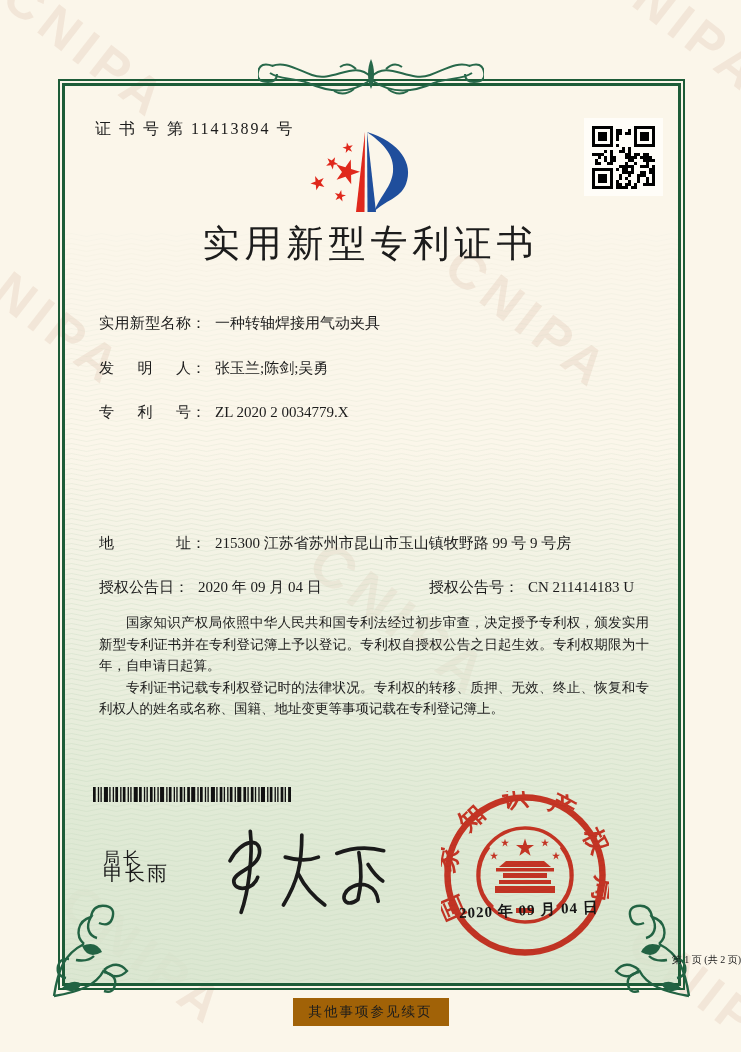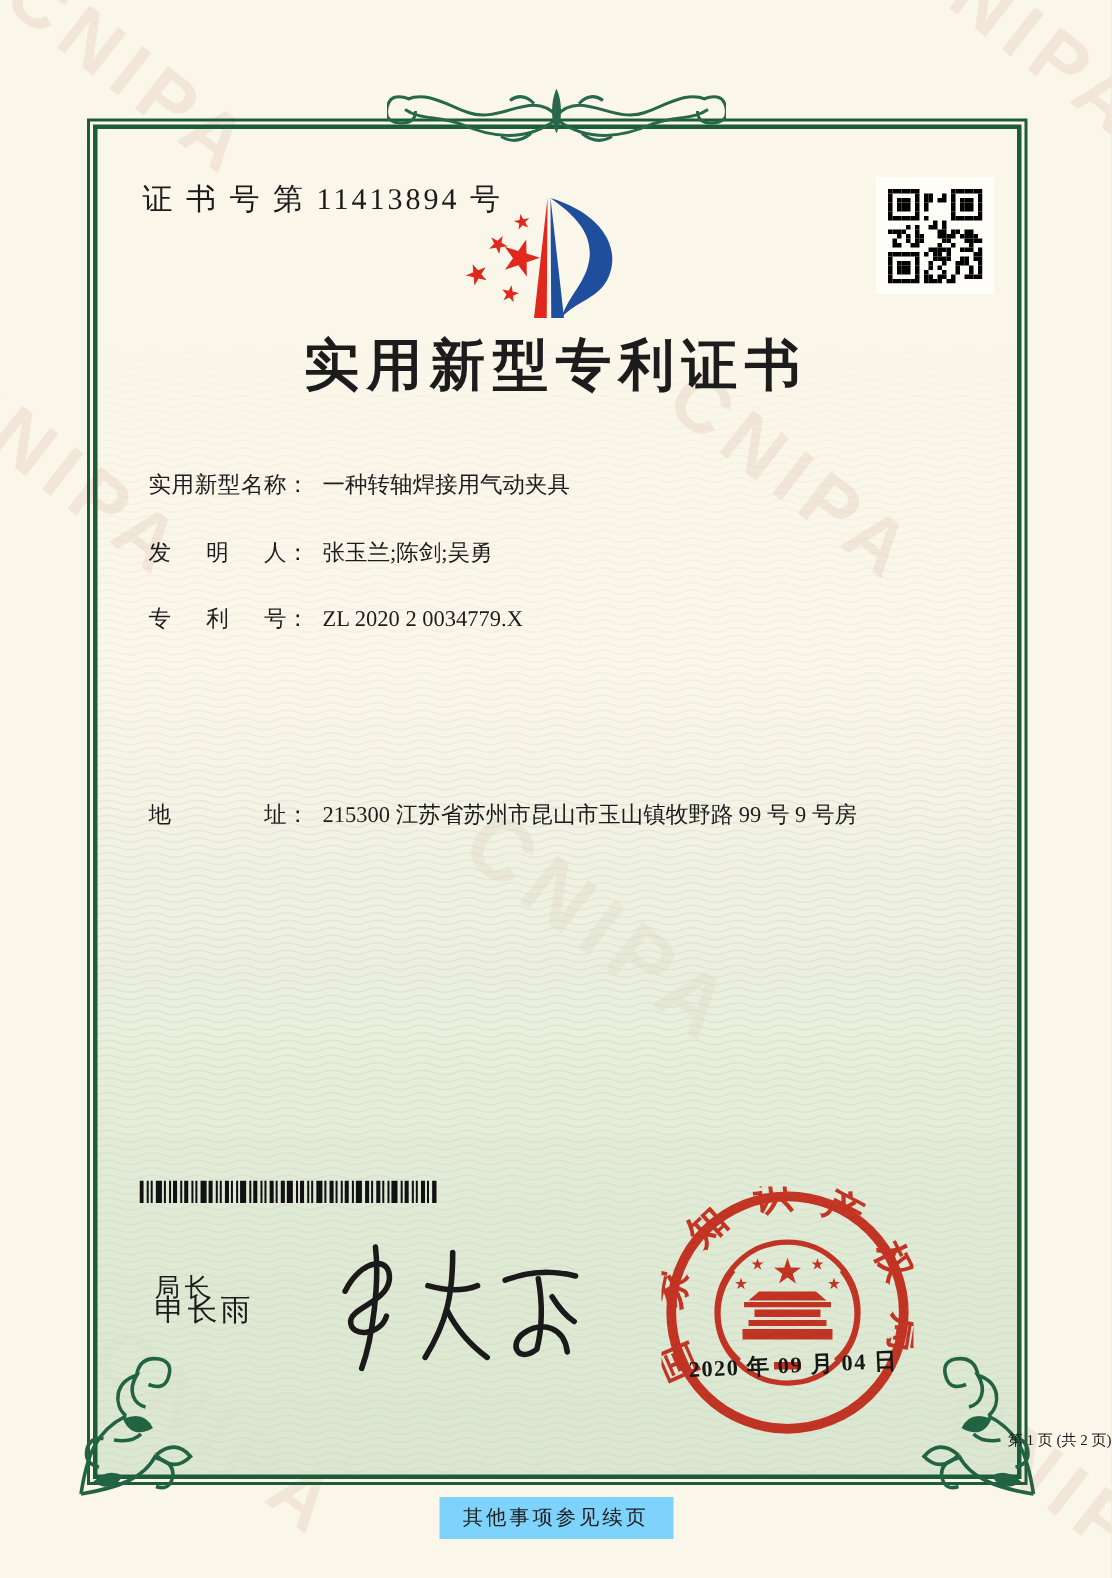--- a/index.html
+++ b/index.html
@@ -13,44 +13,44 @@
   .tint{position:absolute;left:64px;top:85px;width:615px;height:901px;z-index:1;
         background:linear-gradient(180deg,rgba(226,237,219,0) 0%,rgba(226,237,219,0) 40%,
                    rgba(222,233,214,0.45) 60%,rgba(216,230,207,0.78) 82%,rgba(214,228,205,0.85) 100%);}
   #waves{position:absolute;left:64px;top:85px;z-index:1;}
   
   .frame{position:absolute;left:58px;top:79px;width:627px;height:911px;z-index:2;
          border:2px solid #1d5c38;padding:2px;box-sizing:border-box;}
   .frame-inner{width:100%;height:100%;border:3px solid #1d5c38;box-sizing:border-box;}
   .orn{position:absolute;z-index:3;}
   
-  .cert-no{position:absolute;left:95px;top:119px;font-size:20px;letter-spacing:2px;z-index:4;}
+  .cert-no{position:absolute;left:95px;top:119px;font-size:16px;letter-spacing:2px;z-index:4;}
   .qr-box{position:absolute;left:584px;top:118px;width:79px;height:78px;background:#fffdf8;z-index:4;
           display:flex;align-items:center;justify-content:center;}
   .logo{position:absolute;left:303px;top:126px;z-index:4;}
   .title{position:absolute;left:0;top:219px;width:741px;text-align:center;font-size:37px;
-         font-weight:bold;letter-spacing:5px;z-index:4;}
+         font-weight:normal;letter-spacing:5px;z-index:4;}
   .row{position:absolute;left:99px;font-size:15px;z-index:4;white-space:nowrap;}
   .row .lbl{display:inline-block;width:92px;text-align:justify;text-align-last:justify;
             vertical-align:top;}
   .row .colon{margin-right:9px;}
   .grant2{position:absolute;left:330px;top:0;}
   .body-text{position:absolute;left:99px;top:612px;width:550px;z-index:4;font-size:13.5px;
              line-height:21.5px;text-align:justify;}
   .body-text p{margin:0;text-indent:2em;}
   #barcode{position:absolute;left:93px;top:787px;z-index:4;}
   .signer-title{position:absolute;left:103px;top:847px;font-size:17px;letter-spacing:3px;z-index:4;}
   .signer-name{position:absolute;left:103px;top:860px;font-size:20px;letter-spacing:2px;z-index:4;}
   .signature{position:absolute;left:208px;top:824px;z-index:4;}
   .seal{position:absolute;left:441px;top:791px;z-index:5;mix-blend-mode:multiply;opacity:0.93;}
   .seal-date{position:absolute;left:459px;top:901px;font-size:15px;font-weight:bold;color:#161616;
              letter-spacing:1px;transform:rotate(-2.5deg);z-index:6;white-space:nowrap;}
   .page-num{position:absolute;left:0;top:953px;width:741px;text-align:right;font-size:10px;z-index:4;}
   .cont-note{position:absolute;left:0;top:998px;width:741px;text-align:center;z-index:4;}
-  .cont-note span{display:inline-block;background:#7dd3fc;padding:5px 16px;font-size:13.5px;
+  .cont-note span{display:inline-block;background:#a16207;padding:5px 16px;font-size:13.5px;
                   letter-spacing:2px;}
 </style>
 </head>
 <body>
 
 <div class="page">
 
   <div class="wm" style="left:-10px;top:18px">CNIPA</div>
   <div class="wm" style="left:585px;top:-8px">CNIPA</div>
   <div class="wm" style="left:-55px;top:285px">CNIPA</div>
@@ -495,21 +495,31 @@
   </div>
   <div class="row" style="top:359px">
     <span class="lbl">发明人</span><span class="colon">：</span><span>张玉兰;陈剑;吴勇</span>
   </div>
   <div class="row" style="top:403px">
     <span class="lbl">专利号</span><span class="colon">：</span><span>ZL 2020 2 0034779.X</span>
   </div>
   <div class="row" style="top:534px">
     <span class="lbl">地址</span><span class="colon">：</span><span>215300 江苏省苏州市昆山市玉山镇牧野路 99 号 9 号房</span>
   </div>
-
+  <div class="row" style="top:578px">
+    <span>授权公告日</span><span class="colon">：</span><span>2020 年 09 月 04 日</span>
+    <span class="grant2">
+      <span>授权公告号</span><span class="colon">：</span><span>CN 211414183 U</span>
+    </span>
+  </div>
+
+  <div class="body-text">
+    <p>国家知识产权局依照中华人民共和国专利法经过初步审查，决定授予专利权，颁发实用新型专利证书并在专利登记簿上予以登记。专利权自授权公告之日起生效。专利权期限为十年，自申请日起算。</p>
+    <p>专利证书记载专利权登记时的法律状况。专利权的转移、质押、无效、终止、恢复和专利权人的姓名或名称、国籍、地址变更等事项记载在专利登记簿上。</p>
+  </div>
 
   <svg id="barcode" width="198" height="15">
       <rect x="0" y="0" width="2.7" height="15" fill="#111"></rect>
       <rect x="4.800000000000001" y="0" width="1.35" height="15" fill="#111"></rect>
       <rect x="7.450000000000001" y="0" width="1.35" height="15" fill="#111"></rect>
       <rect x="10.900000000000002" y="0" width="4.050000000000001" height="15" fill="#111"></rect>
       <rect x="16.250000000000004" y="0" width="1.35" height="15" fill="#111"></rect>
       <rect x="19.700000000000003" y="0" width="1.35" height="15" fill="#111"></rect>
       <rect x="22.35" y="0" width="2.7" height="15" fill="#111"></rect>
       <rect x="27.150000000000002" y="0" width="1.35" height="15" fill="#111"></rect>

